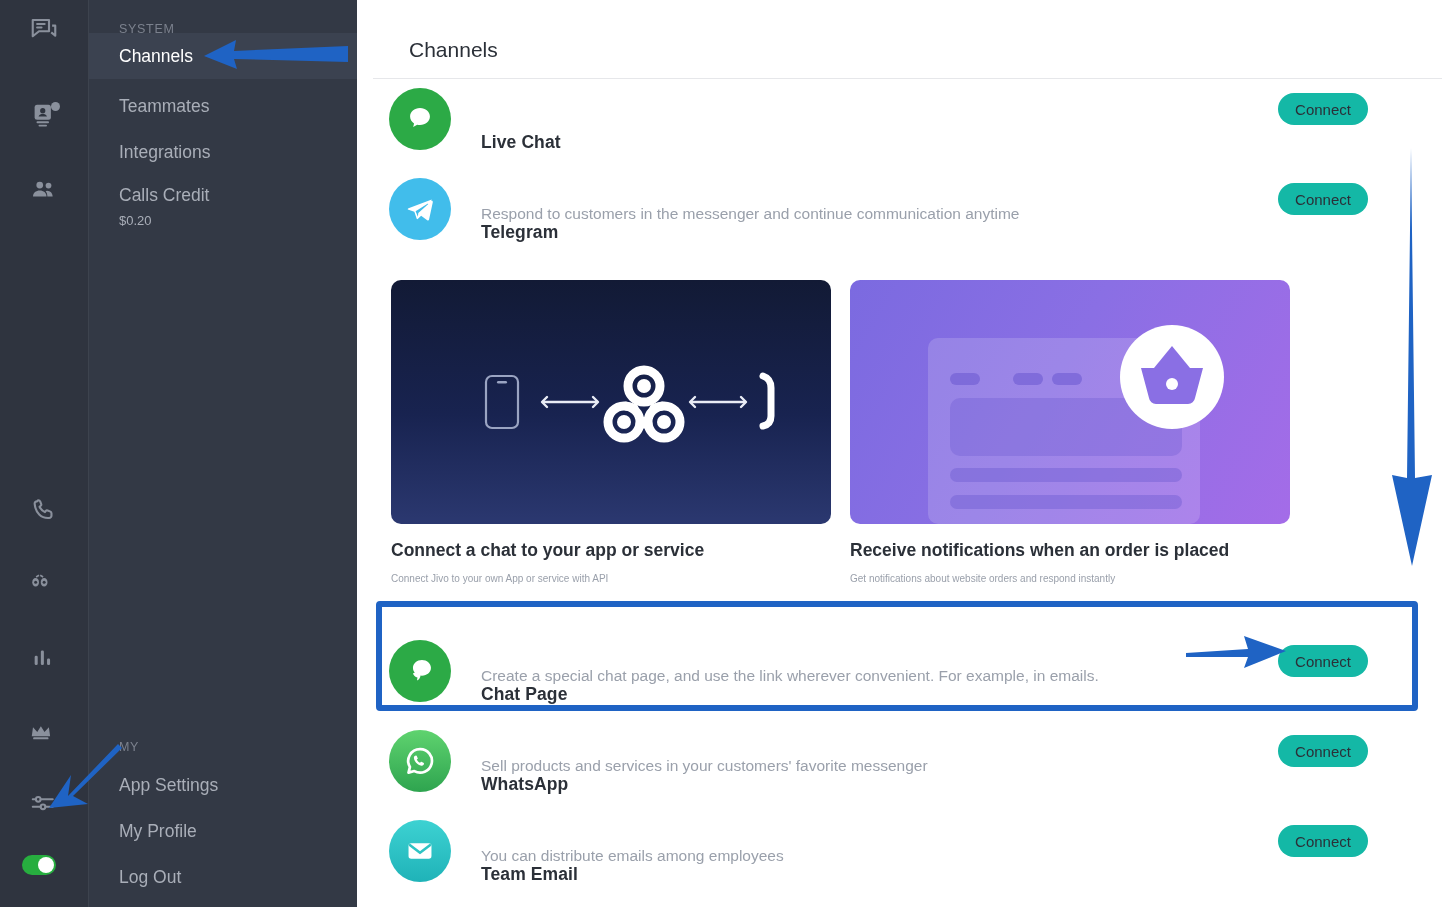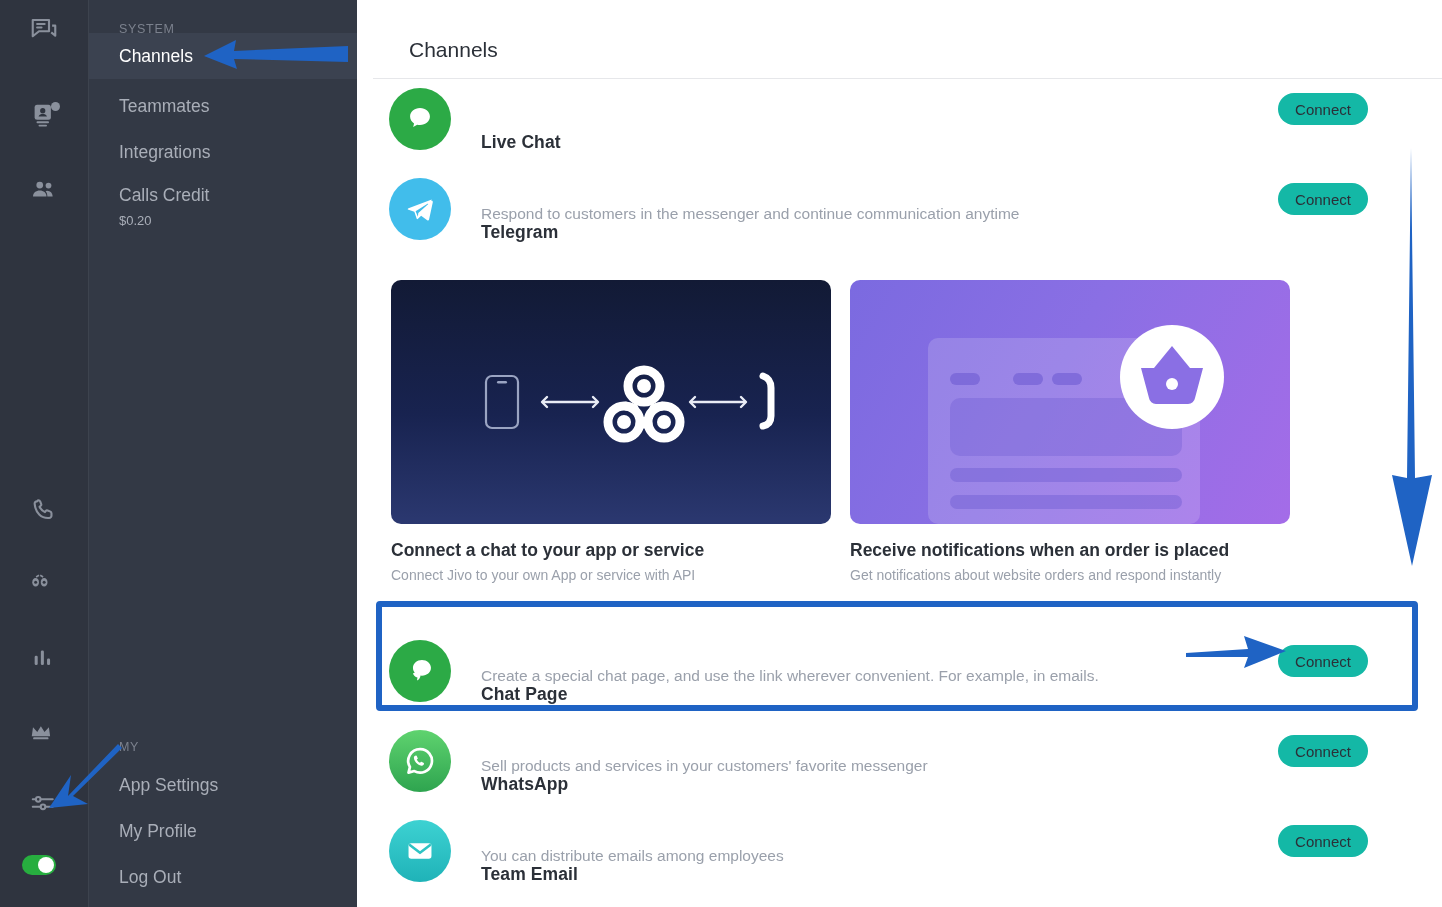--- a/index.html
+++ b/index.html
@@ -109,21 +109,21 @@
   .promo-art.dark {
     background: linear-gradient(180deg,#121a35 0%,#182350 55%,#2b3870 100%);
   }
   .promo-art.purple {
     background: linear-gradient(120deg,#7b6ae0 0%,#8a6fe4 45%,#a46ce8 100%);
   }
   .promo-title {
     margin-top: 16px; font-size: 17.5px; color: #2b3038; font-weight: 600;
   }
   .promo-desc {
-    margin-top: 6px; font-size: 14px; color: #9aa0ab;
+    margin-top: 12px; font-size: 10px; color: #9aa0ab;
   }
 
   
   .hl-box {
     position: absolute; left: 376px; top: 601px;
     width: 1042px; height: 110px;
     border: 6px solid #1f63c4; border-radius: 4px;
     pointer-events: none;
   }
 

